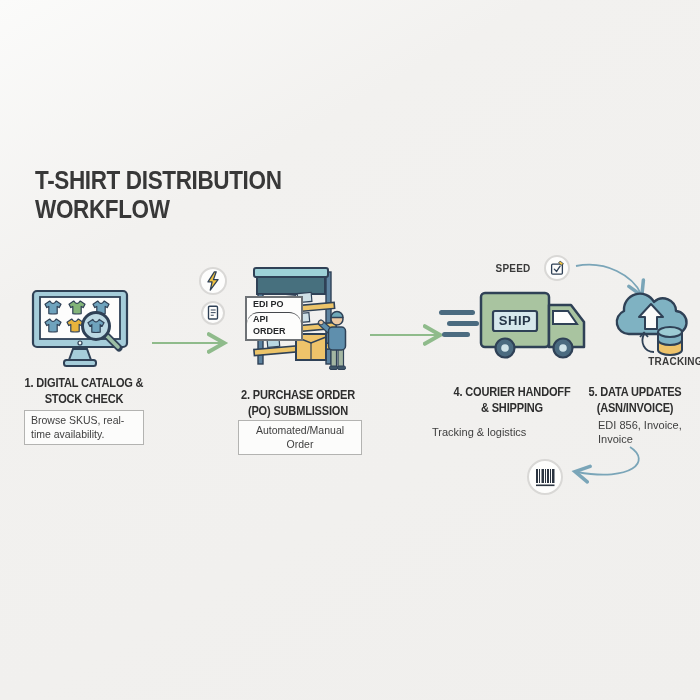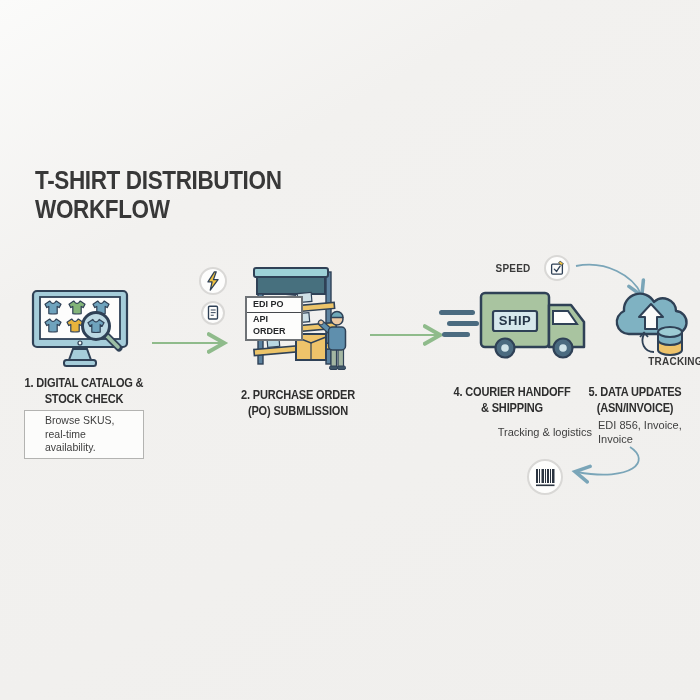--- a/index.html
+++ b/index.html
@@ -5,27 +5,27 @@
   html,body{margin:0;padding:0;}
   body{font-family:"Liberation Sans", sans-serif;}
   #canvas{position:relative;width:700px;height:700px;overflow:hidden;
     background:linear-gradient(150deg,#fbfbfa 0%,#f2f1ef 28%,#f0efed 100%);}
   .abs{position:absolute;}
   .title{left:35px;top:166px;font-size:25px;font-weight:700;color:#383838;
     line-height:1.16;letter-spacing:-.4px;transform:scaleX(.9);transform-origin:0 0;}
   .step-title{font-size:12px;font-weight:700;color:#2e2e2e;text-align:center;
     line-height:1.3;letter-spacing:-.2px;transform:scaleX(.92);transform-origin:50% 0;}
   .note{font-size:10.5px;color:#3e3e3e;line-height:1.3;}
-  .note-box{background:#fcfcfb;border:1px solid #b3b3b1;padding:3px 20px;box-sizing:border-box;}
+  .note-box{background:#fcfcfb;border:1px solid #b3b3b1;padding:3px 6px;box-sizing:border-box;}
   .ring{border-radius:50%;background:#fdfdfc;border:2px solid #d9d8d6;
     display:flex;align-items:center;justify-content:center;box-sizing:border-box;}
   .tag{background:#fdfdfc;border:2px solid #6e7276;box-sizing:border-box;
     font-size:9px;font-weight:700;color:#26282a;}
   .tag .row{padding:0 0 2px 6px;line-height:12px;}
-  .tag .row+.row{border-top:1.5px solid #45484c;}
+  .tag .row+.row{border-top:1.5px solid #45484c;border-radius:12px;}
   .ship-label{font-size:13px;font-weight:700;color:#263648;text-align:center;letter-spacing:.5px;border-radius:7px;}
   .mini-label{font-size:10px;font-weight:700;color:#3a3a3a;letter-spacing:.2px;text-align:center;}
   svg{display:block;}
 </style>
 </head>
 <body>
 
 <div id="canvas">
 
   <svg class="abs" style="left:0;top:0;pointer-events:none" width="700" height="700" viewBox="0 0 700 700">
@@ -128,20 +128,21 @@
 
   <div class="abs tag" style="left:245px;top:296px;width:58px">
     <div class="row">EDI PO</div>
     <div class="row">API ORDER</div>
   </div>
 
   <div class="abs step-title" style="left:218px;top:388px;width:160px">
     <div>2. PURCHASE ORDER</div>
     <div>(PO) SUBMLISSION</div>
   </div>
+  <div class="abs note note-box" style="left:238px;top:420px;width:124px;text-align:center">Automated/Manual Order</div>
 
   <div class="abs mini-label" style="left:494px;top:263px;width:38px">SPEED</div>
   <div class="abs ring" style="left:544px;top:255px;width:26px;height:26px">
     <svg width="20" height="20" viewBox="0 0 26 26">
       <rect x="6" y="8" width="14" height="13" rx="1.5" fill="#fdfdfc" stroke="#2f4156" stroke-width="1.7"></rect>
       <polyline points="9.5,14.5 12.5,17.5 17,10.5" fill="none" stroke="#2f4156" stroke-width="1.7" stroke-linecap="round" stroke-linejoin="round"></polyline>
       <polygon points="17,4 21.5,7.5 18.5,9.5 15,6.5" fill="#f2c33f" stroke="#2f4156" stroke-width="1"></polygon>
     </svg>
   </div>
 
@@ -159,21 +160,21 @@
     <circle cx="68" cy="63" r="3.8" fill="#cfe3e8"></circle>
     <circle cx="126" cy="63" r="9.5" fill="#4b6b80" stroke="#2f4156" stroke-width="2.2"></circle>
     <circle cx="126" cy="63" r="3.8" fill="#cfe3e8"></circle>
   </svg>
   <div class="abs ship-label" style="left:493px;top:311px;width:44px;height:20px;line-height:20px">SHIP</div>
 
   <div class="abs step-title" style="left:432px;top:385px;width:160px">
     <div>4. COURIER HANDOFF</div>
     <div>&amp; SHIPPING</div>
   </div>
-  <div class="abs note" style="left:432px;top:425px;width:160px;text-align:right;font-size:11px">Tracking &amp; logistics</div>
+  <div class="abs note" style="left:432px;top:425px;width:160px;text-align:left;font-size:11px">Tracking &amp; logistics</div>
 
   <svg class="abs" style="left:604px;top:282px" width="95" height="78" viewBox="0 0 95 78">
     <path d="M25,52 a12,12 0 0 1 -5,-23 a16,16 0 0 1 30,-9 a13,13 0 0 1 22,9 a11,11 0 0 1 -2,23 z" fill="#7fb2c2" stroke="#2f4156" stroke-width="2.4" stroke-linejoin="round"></path>
     <polygon points="47,22 59,35 53,35 53,47 41,47 41,35 35,35" fill="#fbfbfa" stroke="#2f4156" stroke-width="2" stroke-linejoin="round"></polygon>
     <g>
       <path d="M50,70 C40,70 36,60 40,52" fill="none" stroke="#2f4156" stroke-width="1.8"></path>
       <polyline points="36,55 40,50.5 44,55" fill="none" stroke="#2f4156" stroke-width="1.8" stroke-linejoin="round"></polyline>
     </g>
     <g>
       <path d="M54,50 v18 a12,5 0 0 0 24,0 v-18" fill="#eec36a" stroke="#2f4156" stroke-width="2"></path>

